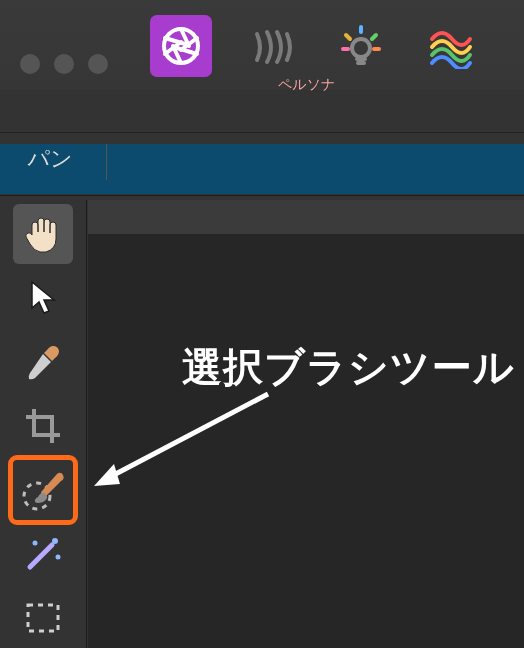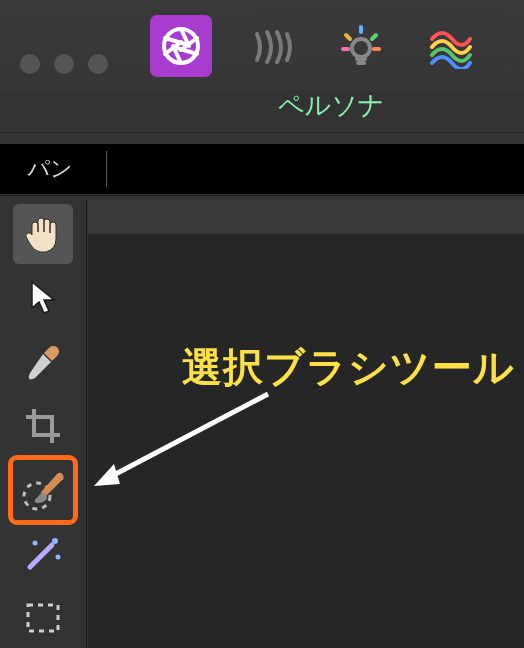--- a/index.html
+++ b/index.html
@@ -5,44 +5,44 @@
   html,body{margin:0;padding:0;background:#333;font-family:"Hiragino Sans","Helvetica Neue",Arial,sans-serif;color:#ddd;}
   #stage{position:relative;width:524px;height:648px;overflow:hidden;background:#333;}
 
   
   .topbar{position:absolute;left:0;top:0;width:524px;height:90px;background:linear-gradient(#3a3a3a,#363636);}
   .traffic{position:absolute;left:20px;top:54px;display:flex;gap:14px;}
   .traffic .dot{width:20px;height:20px;border-radius:50%;background:#555;}
   .persona-row{position:absolute;left:150px;top:15px;display:flex;gap:28px;align-items:center;}
   .persona-btn{width:62px;height:62px;border-radius:7px;display:flex;align-items:center;justify-content:center;}
   .persona-btn.active{background:#a83ccf;}
-  .persona-label{position:absolute;left:278px;top:88px;font-size:26px;color:#86efac;}
+  .persona-label{position:absolute;left:278px;top:76px;font-size:14px;color:#fca5a5;}
 
   .sep-line{position:absolute;left:0;top:132px;width:524px;height:1px;background:#222;}
 
   
-  .ctxbar{position:absolute;left:0;top:144px;width:524px;height:50px;display:flex;align-items:center;background:#000000;}
+  .ctxbar{position:absolute;left:0;top:144px;width:524px;height:50px;display:flex;background:#0c4a6e;}
   .ctx-tool{width:100px;text-align:center;font-size:22px;color:#ddd;}
   .ctx-div{width:1px;height:36px;background:#555;margin:0 6px;}
   .ctx-info{font-size:22px;color:#aaa;white-space:nowrap;}
 
   .sep-line2{position:absolute;left:0;top:195px;width:524px;height:1px;background:#1e1e1e;}
 
   
   .tools{position:absolute;left:0;top:200px;width:86px;bottom:0;background:#333;border-right:1px solid #1b1b1b;}
   .tool{width:60px;height:60px;margin:4px auto 0;border-radius:6px;display:flex;align-items:center;justify-content:center;position:relative;}
   .tool.selected{background:#555;}
   .tool.highlight{outline:5px solid #ff6a1a;border-radius:4px;}
 
   
   .ruler-h{position:absolute;left:88px;top:200px;right:0;height:34px;background:#3b3b3b;border-bottom:1px solid #1b1b1b;}
   .canvas{position:absolute;left:88px;top:234px;right:0;bottom:0;background:#262626;}
 
   
-  .anno-label{position:absolute;left:182px;top:340px;font-size:40px;font-weight:700;color:#fde047;letter-spacing:1px;}
+  .anno-label{position:absolute;left:182px;top:340px;font-size:40px;font-weight:700;color:#ffffff;letter-spacing:1px;}
   .anno-arrow{position:absolute;left:90px;top:386px;}
 
   svg{display:block;}
 </style>
 </head>
 <body>
 
 <div id="stage">
 
   <div class="topbar">

